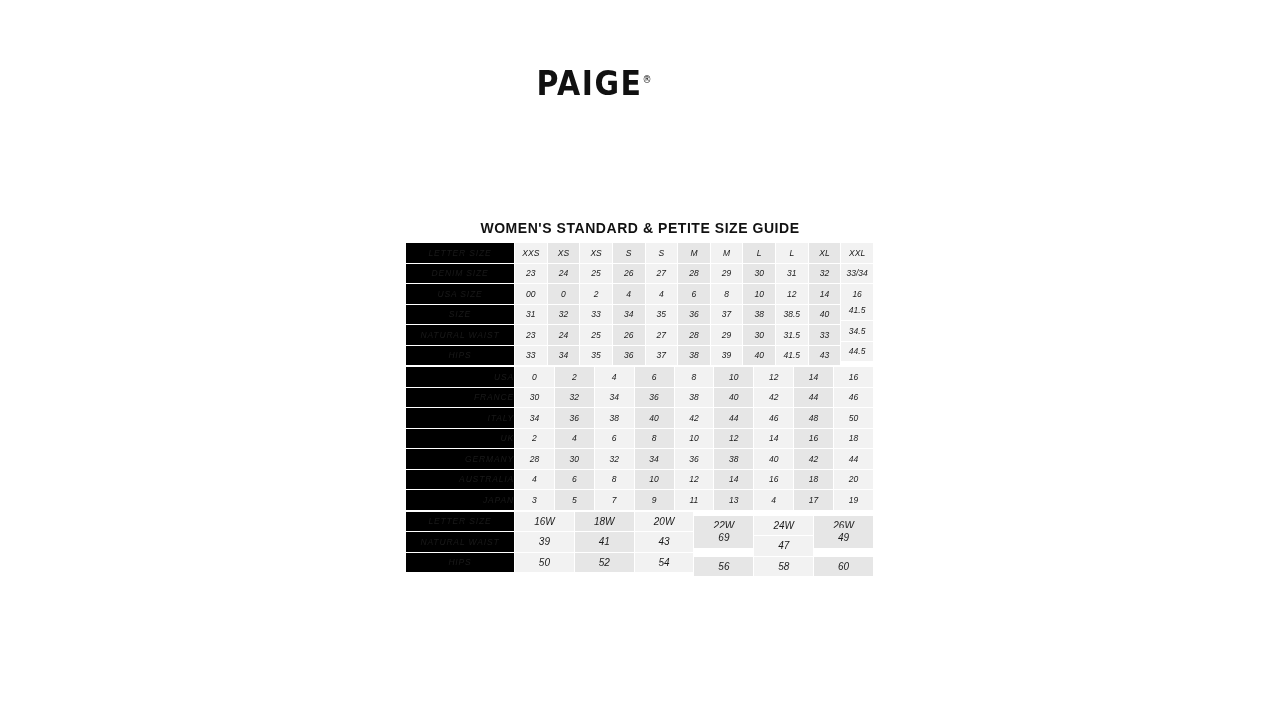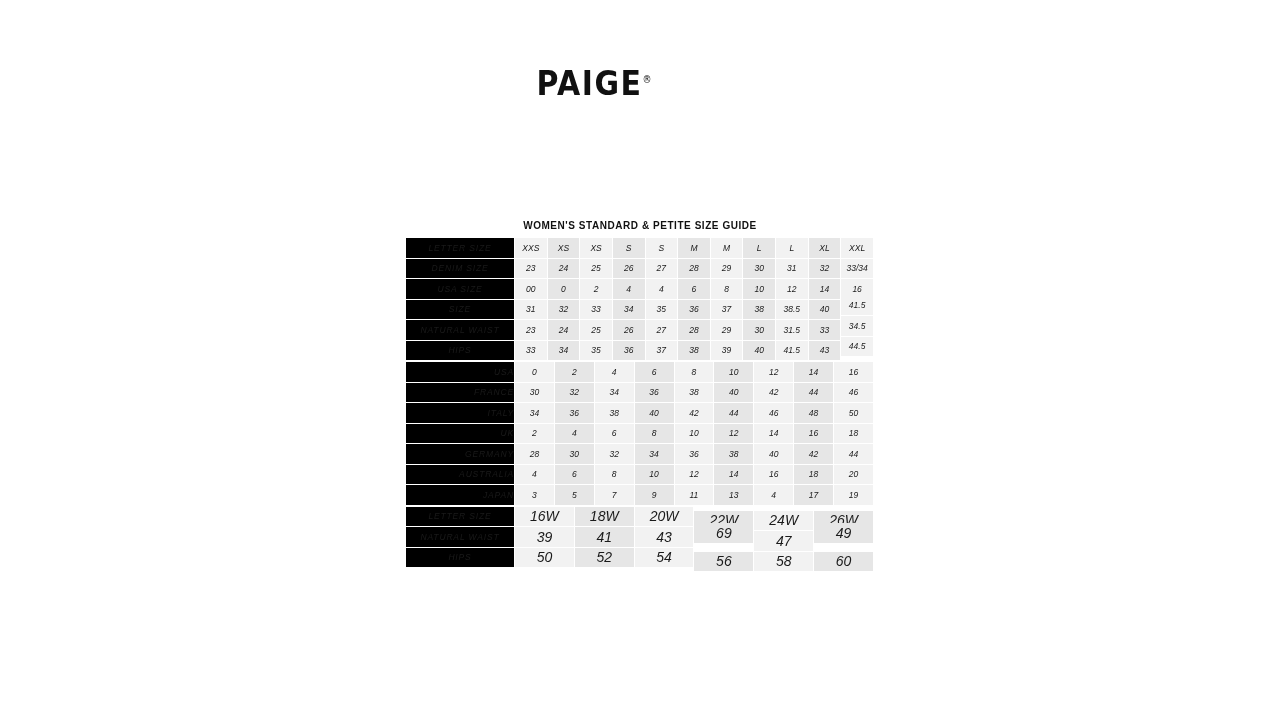--- a/index.html
+++ b/index.html
@@ -41,21 +41,21 @@
 
   .sheet {
     position: absolute;
     left: 405px;
     top: 220px;
     width: 470px;
   }
 
   .section-title {
     text-align: center;
-    font-size: 10px;
+    font-size: 14px;
     font-weight: 700;
     letter-spacing: 0.55px;
     color: #111111;
     margin: 0 0 6px 0;
   }
   .section-title.spaced {
     margin-top: 13px;
   }
 
   table.size-table {
@@ -86,21 +86,21 @@
     text-align: center;
   }
   .t1 td.rowhead, .t3 td.rowhead { width: 108px; margin-left: 35px; }
   .t2 td.rowhead { width: 108px; text-align: right; }
 
   td.cell-a { background: #f2f2f2; }
   td.cell-b { background: #e6e6e6; }
 
   
   .t3 tr { height: 20.5px; }
-  .t3 td.cell-a, .t3 td.cell-b { font-size: 14px; }
+  .t3 td.cell-a, .t3 td.cell-b { font-size: 10px; }
   .offset-up { position: relative; top: -4px; }
   .offset-down { position: relative; top: 4px; }
 </style>
 </head>
 <body>
 
 <div class="logo-wrap">
   <span class="logo"><span>PAIGE</span><span class="logo-reg">®</span></span>
 </div>
 

